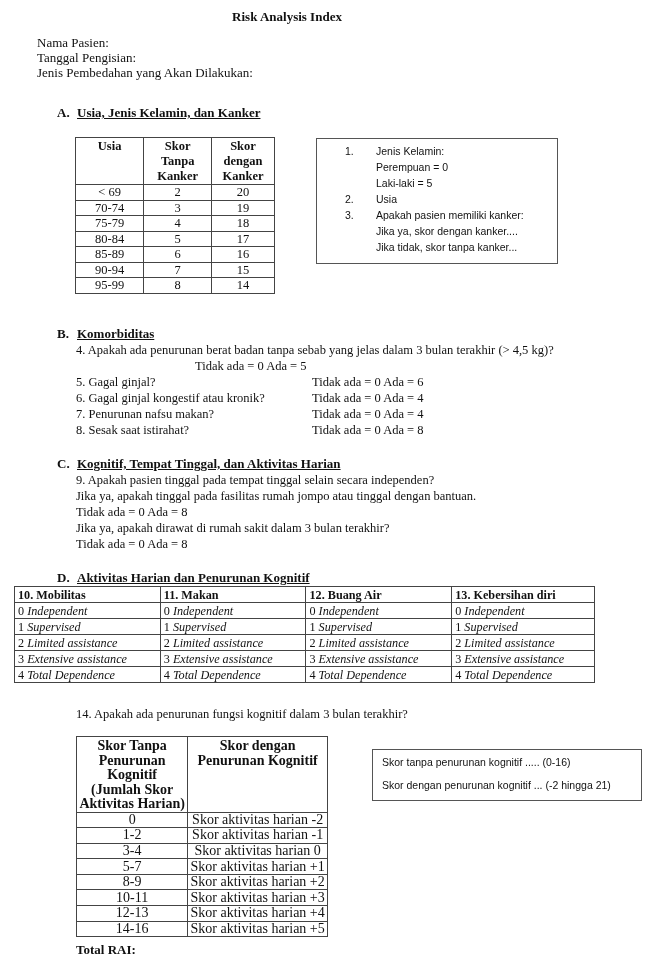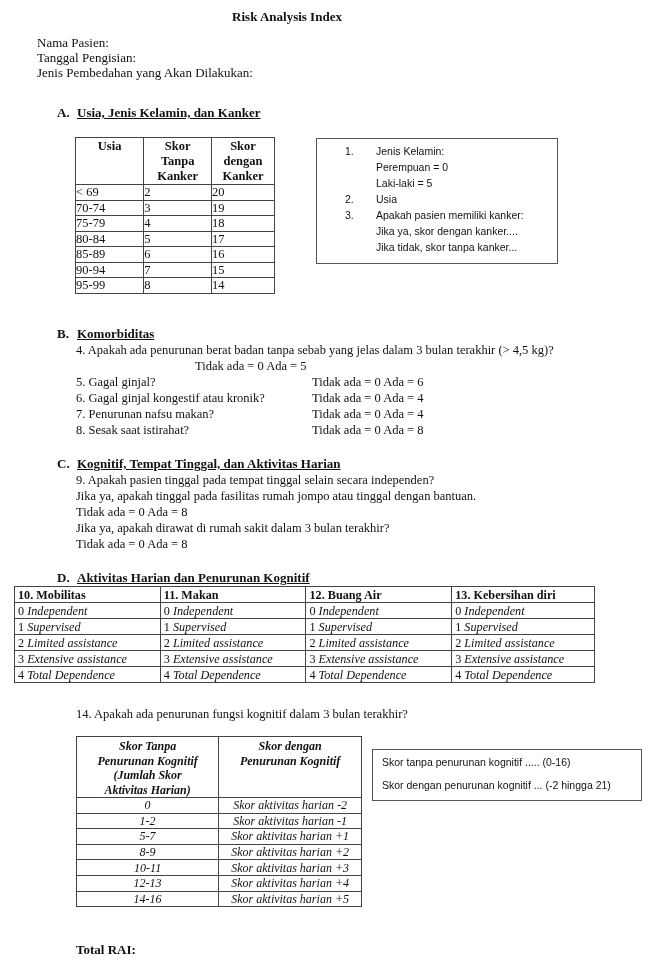--- a/index.html
+++ b/index.html
@@ -13,39 +13,39 @@
   .sec-head { font-weight: bold; font-size: 13px; }
   .sec-head .num { display: inline-block; width: 20px; }
   .sec-head .u { text-decoration: underline; }
 
   table { border-collapse: collapse; }
   td, th { border: 1px solid #444; padding: 0; }
 
   
   #tblA { left: 75px; top: 137px; width: 200px; font-size: 12.5px; }
   #tblA th { font-weight: bold; vertical-align: top; line-height: 15px; padding-top: 1px; height: 45px; }
-  #tblA td { height: 14.5px; line-height: 14px; }
+  #tblA td { text-align: center; height: 14.5px; line-height: 14px; }
   #tblA col.c1 { width: 69px; } #tblA col.c2 { width: 68px; } #tblA col.c3 { width: 63px; }
 
   .notebox { border: 1px solid #555; font-family: "Liberation Sans", sans-serif; font-size: 10.5px; }
   #boxA { left: 316px; top: 138px; width: 240px; height: 124px; }
   #boxA .item { position: absolute; line-height: 16px; }
   #boxA .n { position: absolute; left: 28px; }
   #boxA .t { position: absolute; left: 47px; white-space: nowrap; margin-left: 12px; }
 
   .q { font-size: 12.5px; white-space: nowrap; line-height: 16px; }
 
   
   #tblD { left: 14px; top: 586px; width: 581px; font-size: 12.2px; }
   #tblD th { text-align: left; font-weight: bold; padding-left: 3px; height: 15px; line-height: 14px; }
   #tblD td { padding-left: 3px; height: 15px; line-height: 14px; white-space: nowrap; }
   #tblD td i { font-style: italic; margin-top: 25px; }
 
   
-  #tbl14 { left: 76px; top: 736px; width: 286px; font-size: 12px; font-style: italic; }
+  #tbl14 { left: 76px; top: 736px; width: 252px; font-size: 14px; }
   #tbl14 th { font-weight: bold; vertical-align: top; line-height: 14.5px; padding-top: 2px; height: 58px; }
   #tbl14 td { text-align: center; height: 14.6px; line-height: 14px; white-space: nowrap; }
 
   #box14 { left: 372px; top: 749px; width: 268px; height: 50px; }
   #box14 div { position: absolute; left: 9px; white-space: nowrap; }
 </style>
 </head>
 <body>
 
 <div class="abs title">Risk Analysis Index</div>
@@ -235,20 +235,24 @@
   </tr>
   <tr>
         <td>0</td>
         <td>Skor aktivitas harian -2</td>
       </tr>
   <tr>
         <td>1-2</td>
         <td>Skor aktivitas harian -1</td>
       </tr>
   <tr>
+        <td>3-4</td>
+        <td>Skor aktivitas harian 0</td>
+      </tr>
+  <tr>
         <td>5-7</td>
         <td>Skor aktivitas harian +1</td>
       </tr>
   <tr>
         <td>8-9</td>
         <td>Skor aktivitas harian +2</td>
       </tr>
   <tr>
         <td>10-11</td>
         <td>Skor aktivitas harian +3</td>

